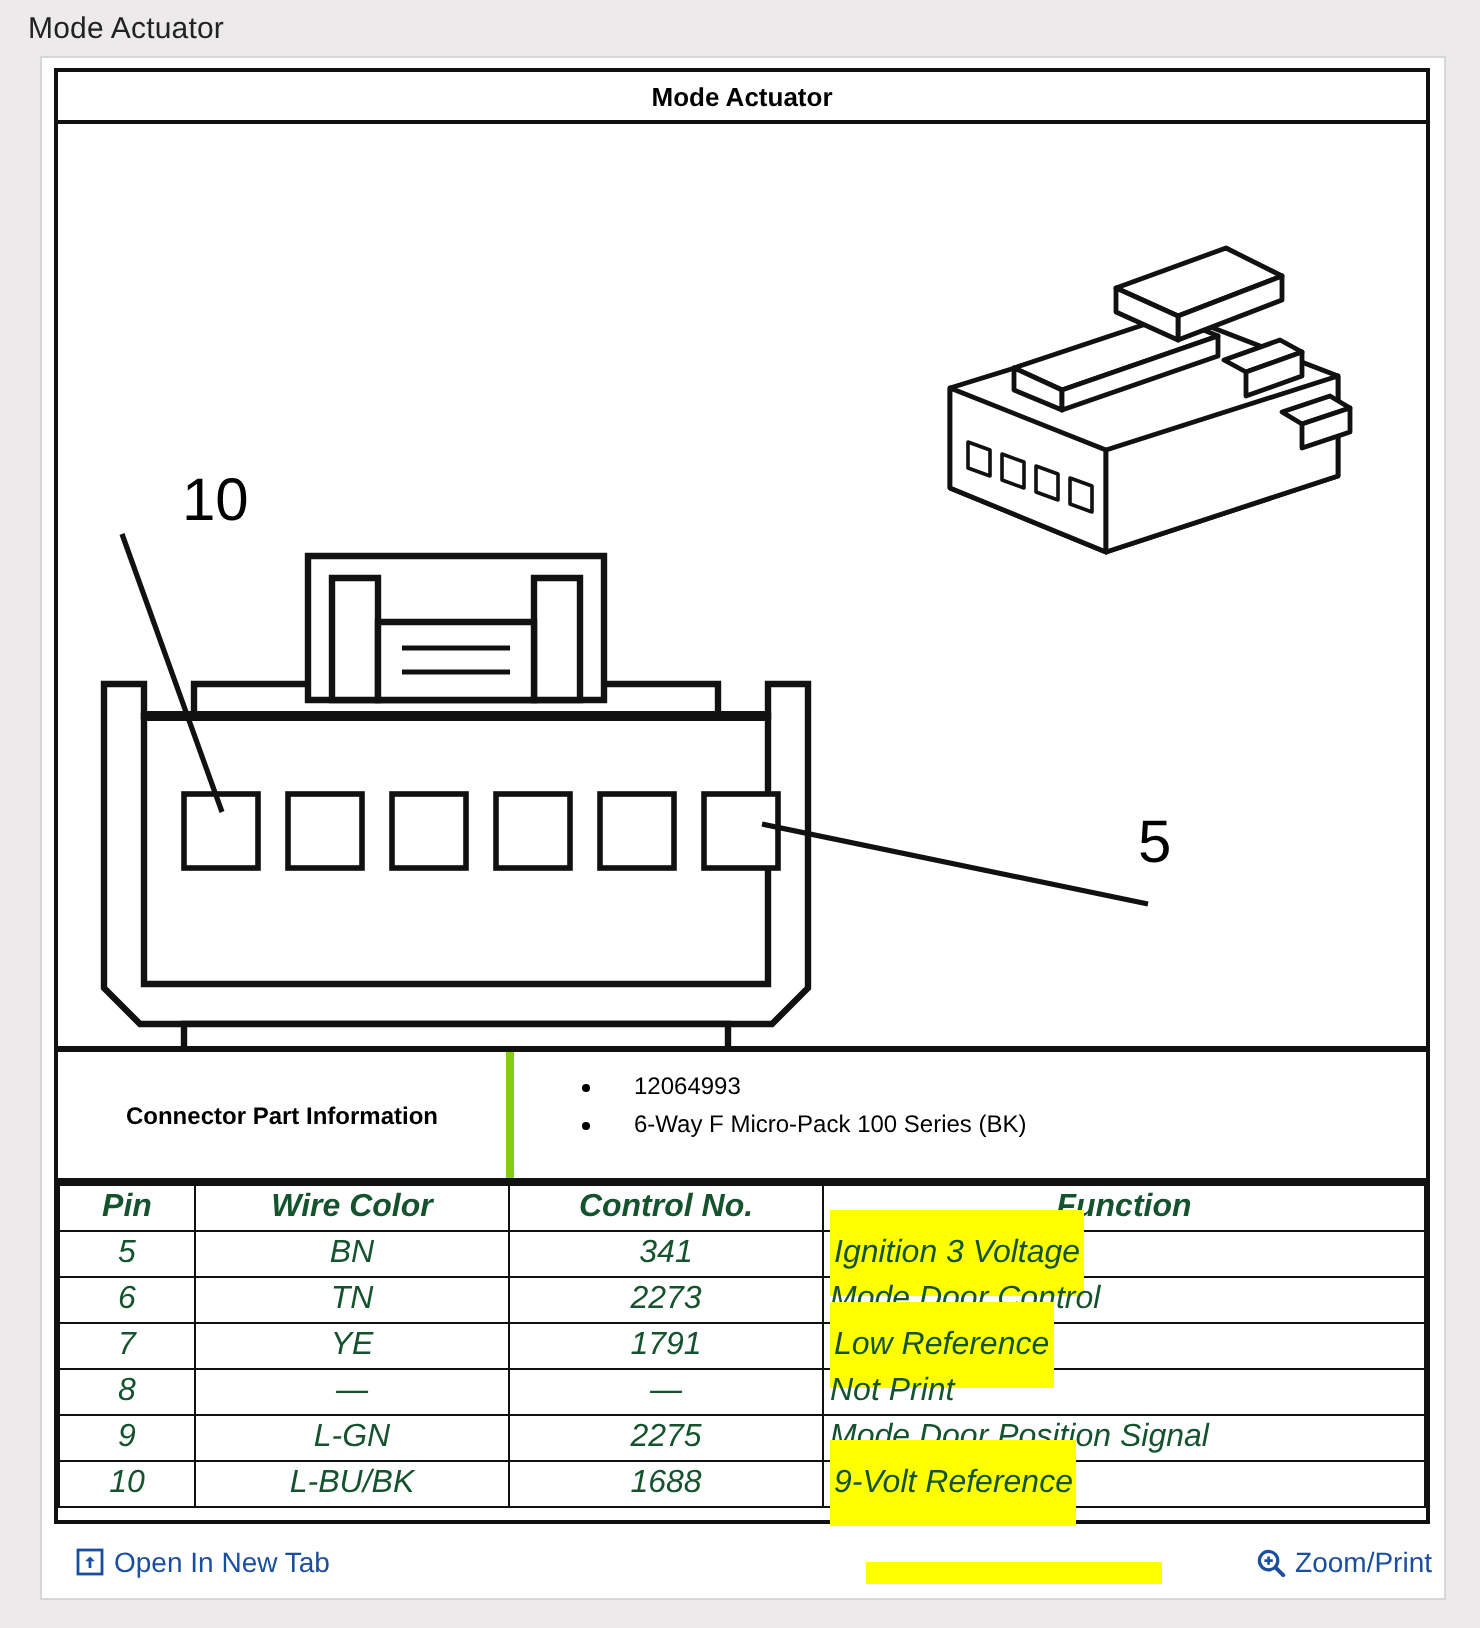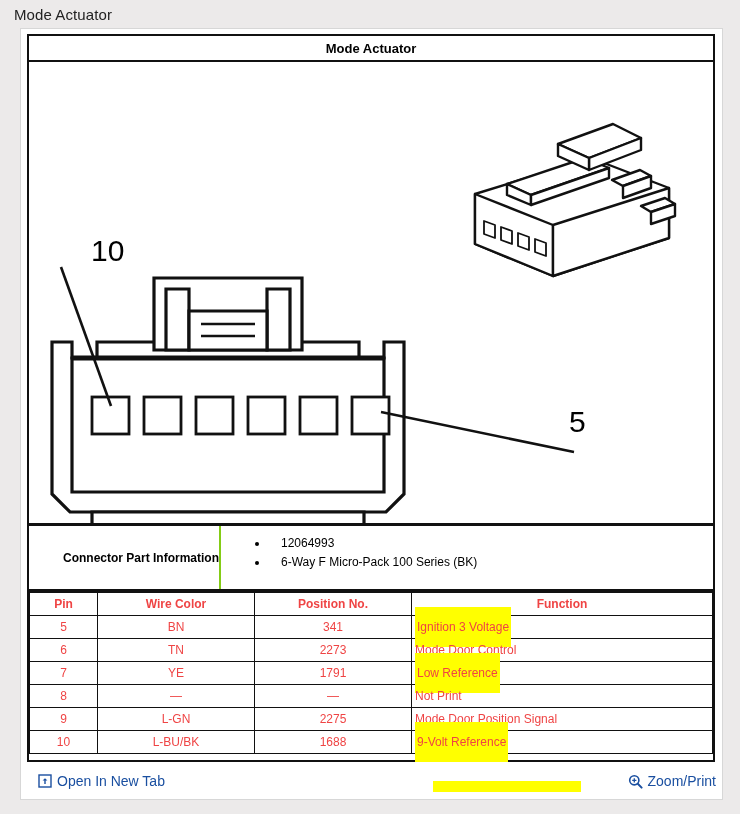--- a/index.html
+++ b/index.html
@@ -88,25 +88,25 @@
   #label-5  { left: 540px; top: 345px; }
 
   
   #connector-info {
     display: flex;
     height: 66px;
     border-bottom: 3px solid #111111;
     box-sizing: border-box;
   }
   #connector-info .info-label-cell {
-    width: 192px;
-    border-right: 2px solid #84cc16;
-    display: flex;
-    align-items: center;
-    justify-content: flex-end;
+    width: 228px;
+    border-right: 4px solid #84cc16;
+    display: flex;
+    align-items: center;
+    justify-content: center;
     box-sizing: border-box;
   }
   #connector-info .info-label-cell span {
     font-size: 12px;
     font-weight: bold;
     color: #000;
   }
   #connector-info .info-list-cell {
     flex: 1;
     padding: 8px 0 0 30px;
@@ -126,25 +126,26 @@
   }
 
   
   #pin-table {
     width: 100%;
     border-collapse: collapse;
     table-layout: fixed;
   }
   #pin-table th, #pin-table td {
     border: 1.5px solid #111111;
-    font-size: 12px;
-    color: #ef4444;
+    font-size: 16px;
+    color: #14532d;
     height: 23px;
     box-sizing: border-box;
     padding: 0;
+    font-style: italic;
   }
   #pin-table th {
     font-weight: bold;
     text-align: center;
   }
   #pin-table td.c-pin,
   #pin-table td.c-wire,
   #pin-table td.c-circuit {
     text-align: center;
   }
@@ -302,21 +303,21 @@
       <colgroup>
         <col class="col-pin">
           <col class="col-wire">
           <col class="col-circuit">
           <col class="col-function">
       </colgroup>
       <thead>
         <tr>
           <th>Pin</th>
           <th>Wire Color</th>
-          <th>Position No.</th>
+          <th>Control No.</th>
           <th>Function</th>
         </tr>
       </thead>
       <tbody>
         <tr>
           <td class="c-pin">5</td>
           <td class="c-wire">BN</td>
           <td class="c-circuit">341</td>
           <td class="c-function">
             <span class="hl">Ignition 3 Voltage</span>

